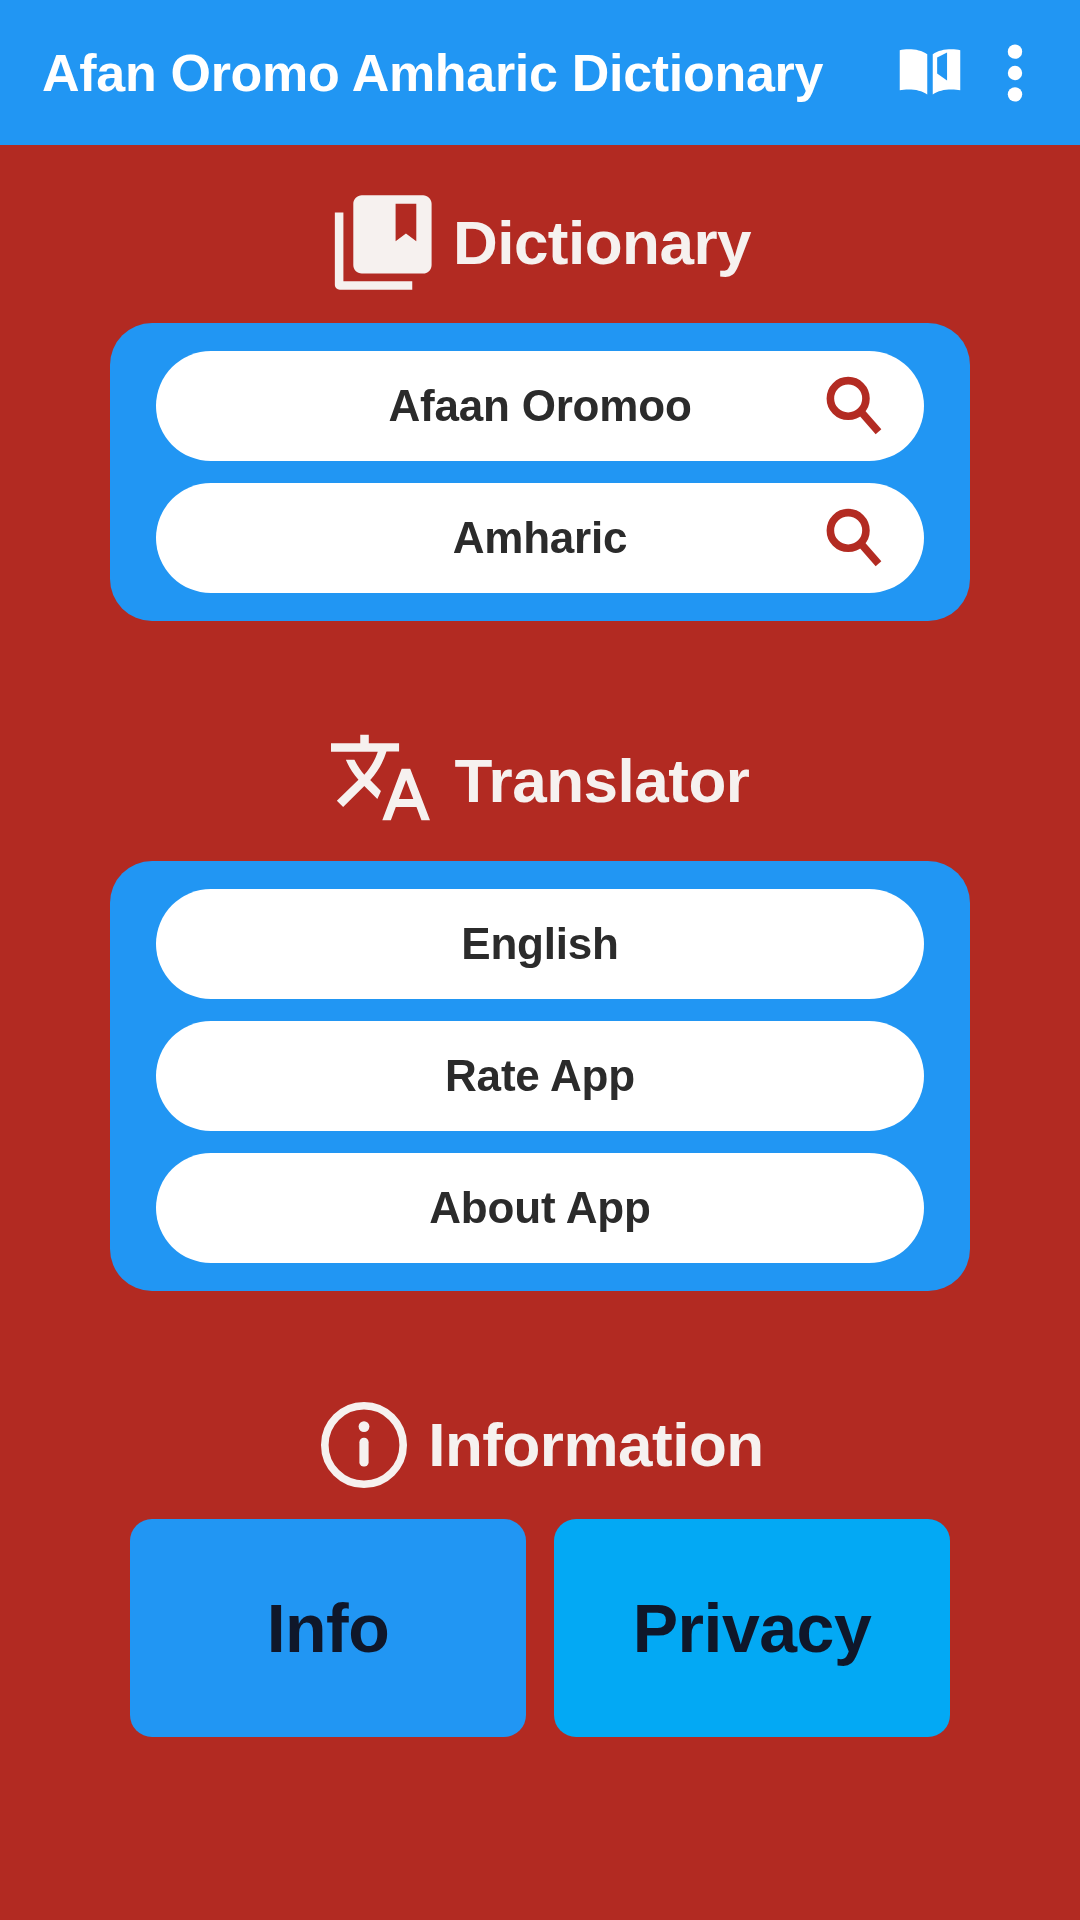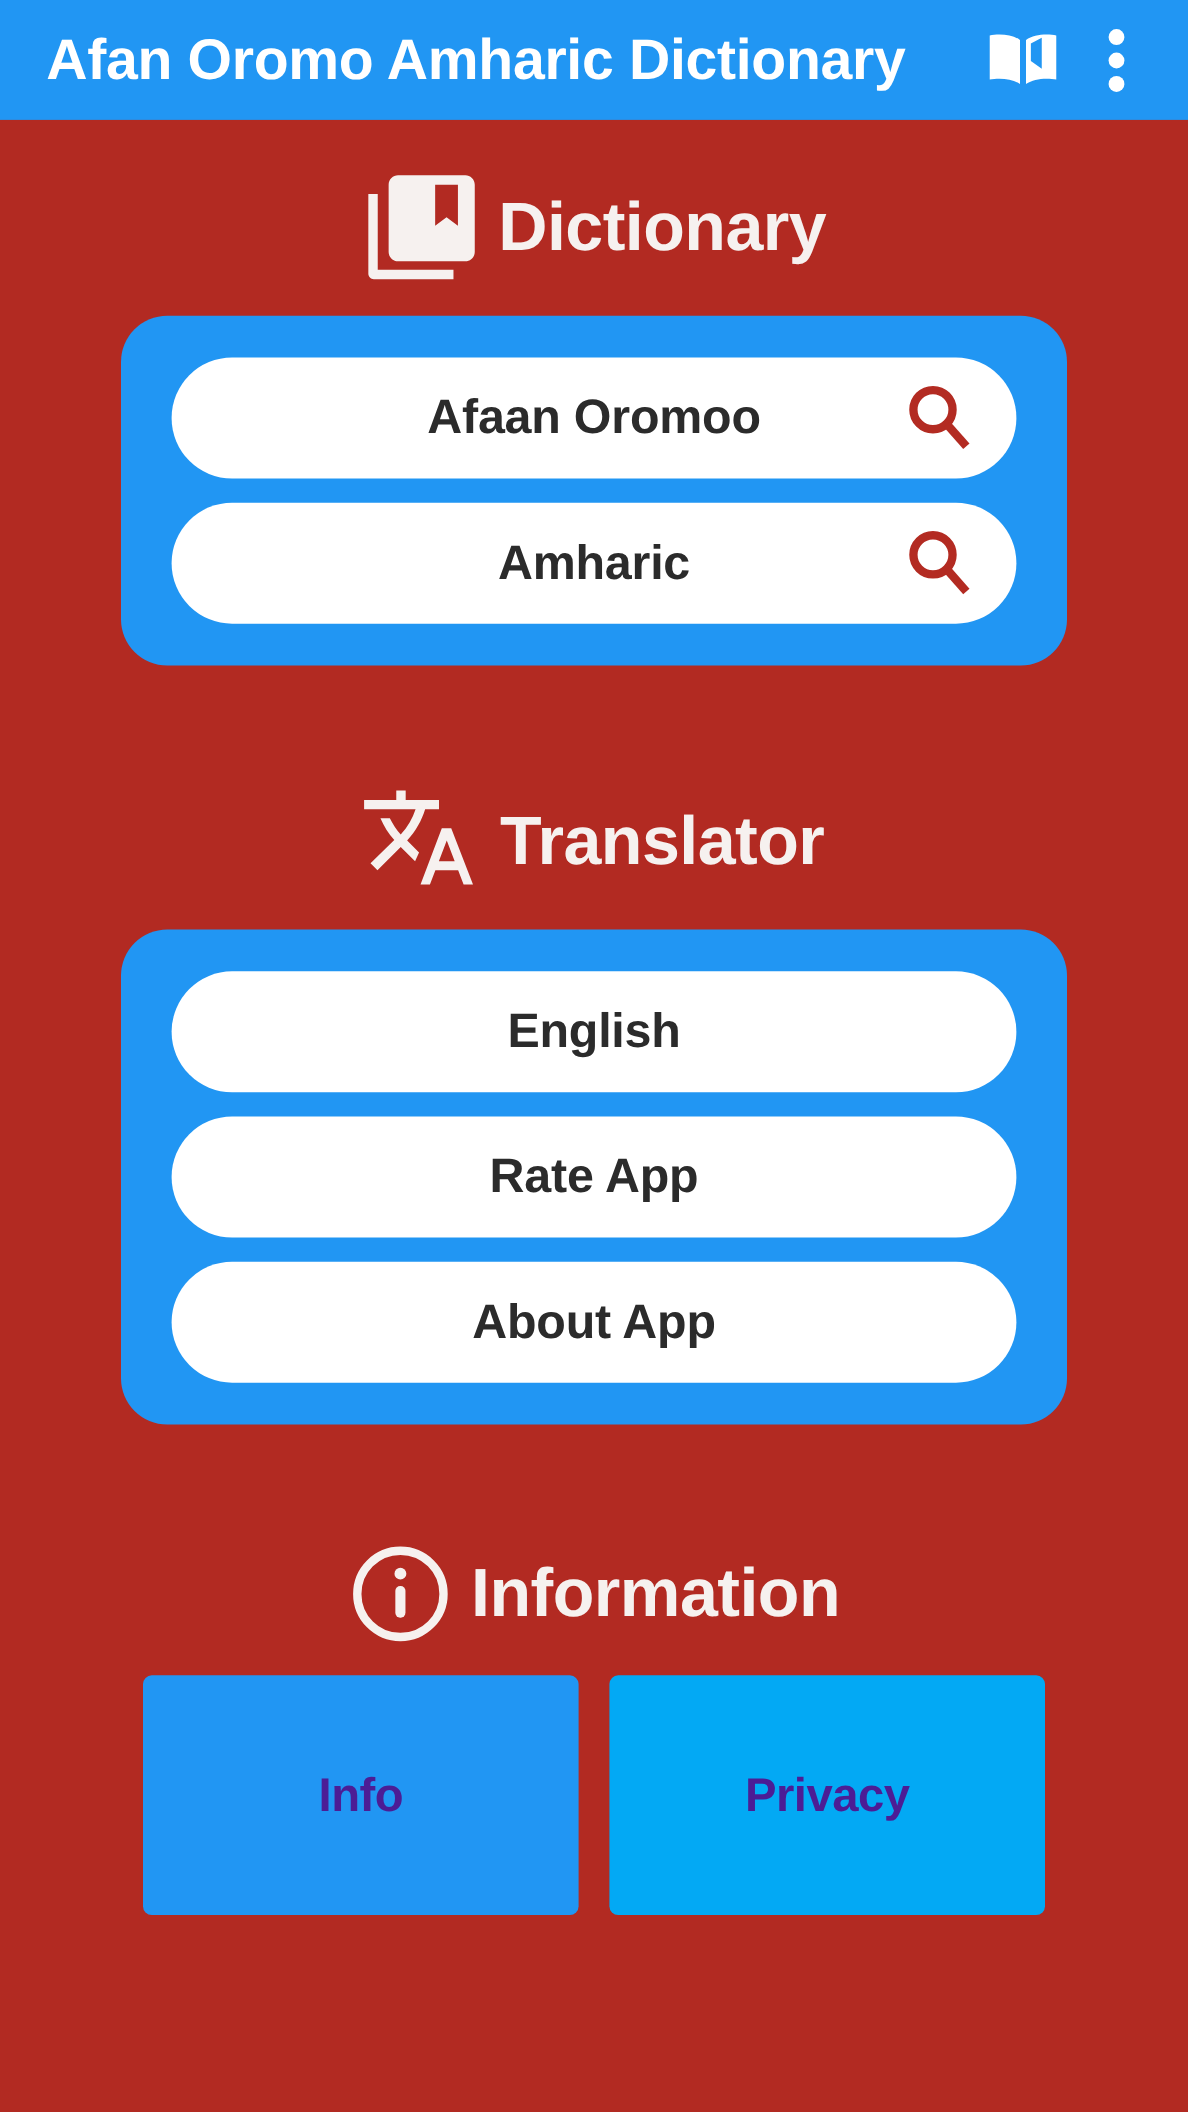--- a/index.html
+++ b/index.html
@@ -9,21 +9,21 @@
   body {
     width: 1080px;
     height: 1920px;
     background: #b22a22;
     font-family: "Liberation Sans", sans-serif;
     overflow: hidden;
   }
 
   
   .appbar {
-    height: 109px;
+    height: 145px;
     background: #2196f3;
     display: flex;
     align-items: center;
     padding: 0 28px 0 42px;
     box-sizing: border-box;
   }
   .appbar-title {
     color: #ffffff;
     font-size: 52px;
     font-weight: bold;
@@ -67,21 +67,21 @@
     font-weight: bold;
     line-height: 1;
     letter-spacing: -0.5px;
   }
 
   
   .card {
     background: #2196f3;
     border-radius: 42px;
     margin: 0 110px;
-    padding: 38px 46px;
+    padding: 28px 46px;
     box-sizing: border-box;
   }
   .pill {
     background: #ffffff;
     border-radius: 999px;
     height: 110px;
     display: flex;
     align-items: center;
     position: relative;
     margin-bottom: 22px;
@@ -112,26 +112,26 @@
 
   
   .info-row {
     display: flex;
     gap: 28px;
     margin: 12px 130px 0 130px;
   }
   .big-btn {
     flex: 1 1 0;
     height: 218px;
-    border-radius: 8px;
-    display: flex;
-    align-items: center;
-    justify-content: center;
-    color: #4c1d95;
-    font-size: 43px;
+    border-radius: 22px;
+    display: flex;
+    align-items: center;
+    justify-content: center;
+    color: #0f172a;
+    font-size: 68px;
     font-weight: bold;
     letter-spacing: -0.5px;
     border: none;
     font-family: "Liberation Sans", sans-serif;
   }
   .big-btn.primary { background: #2196f3; }
   .big-btn.secondary { background: #03a9f4; }
 </style>
 </head>
 <body>

